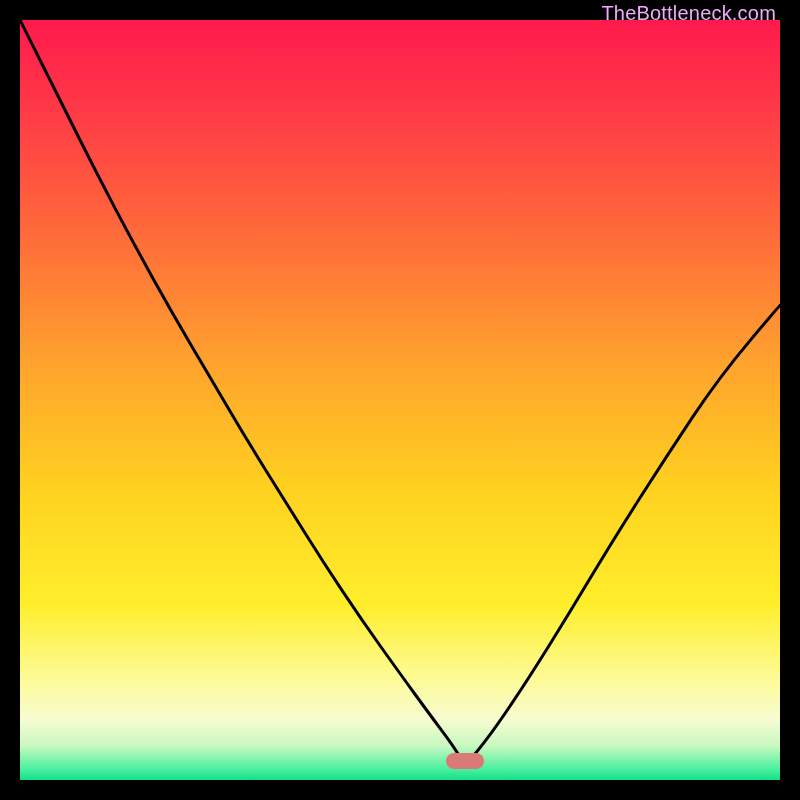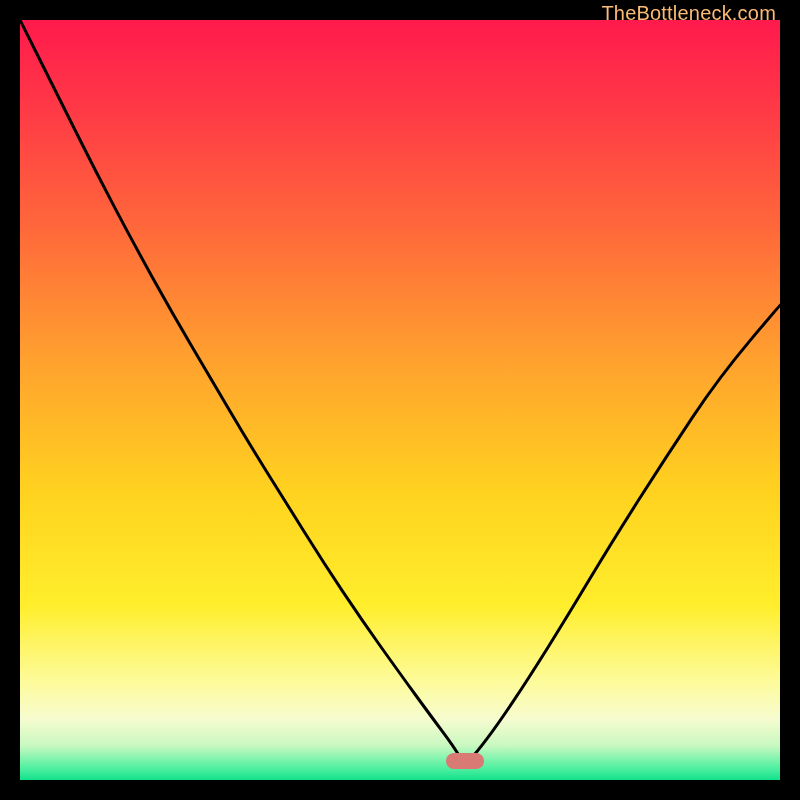--- a/index.html
+++ b/index.html
@@ -29,21 +29,21 @@
     position: absolute;
     left: 0;
     top: 0;
     width: 100%;
     height: 100%;
   }
   .watermark {
     position: absolute;
     top: 2px;
     right: 24px;
-    color: #fdba74;
+    color: #f0abfc;
     font-size: 20px;
     font-weight: 500;
     letter-spacing: 0.2px;
     user-select: none;
   }
   .marker {
     position: absolute;
     background: #d97a74;
     border-radius: 10px;
     height: 16px;

